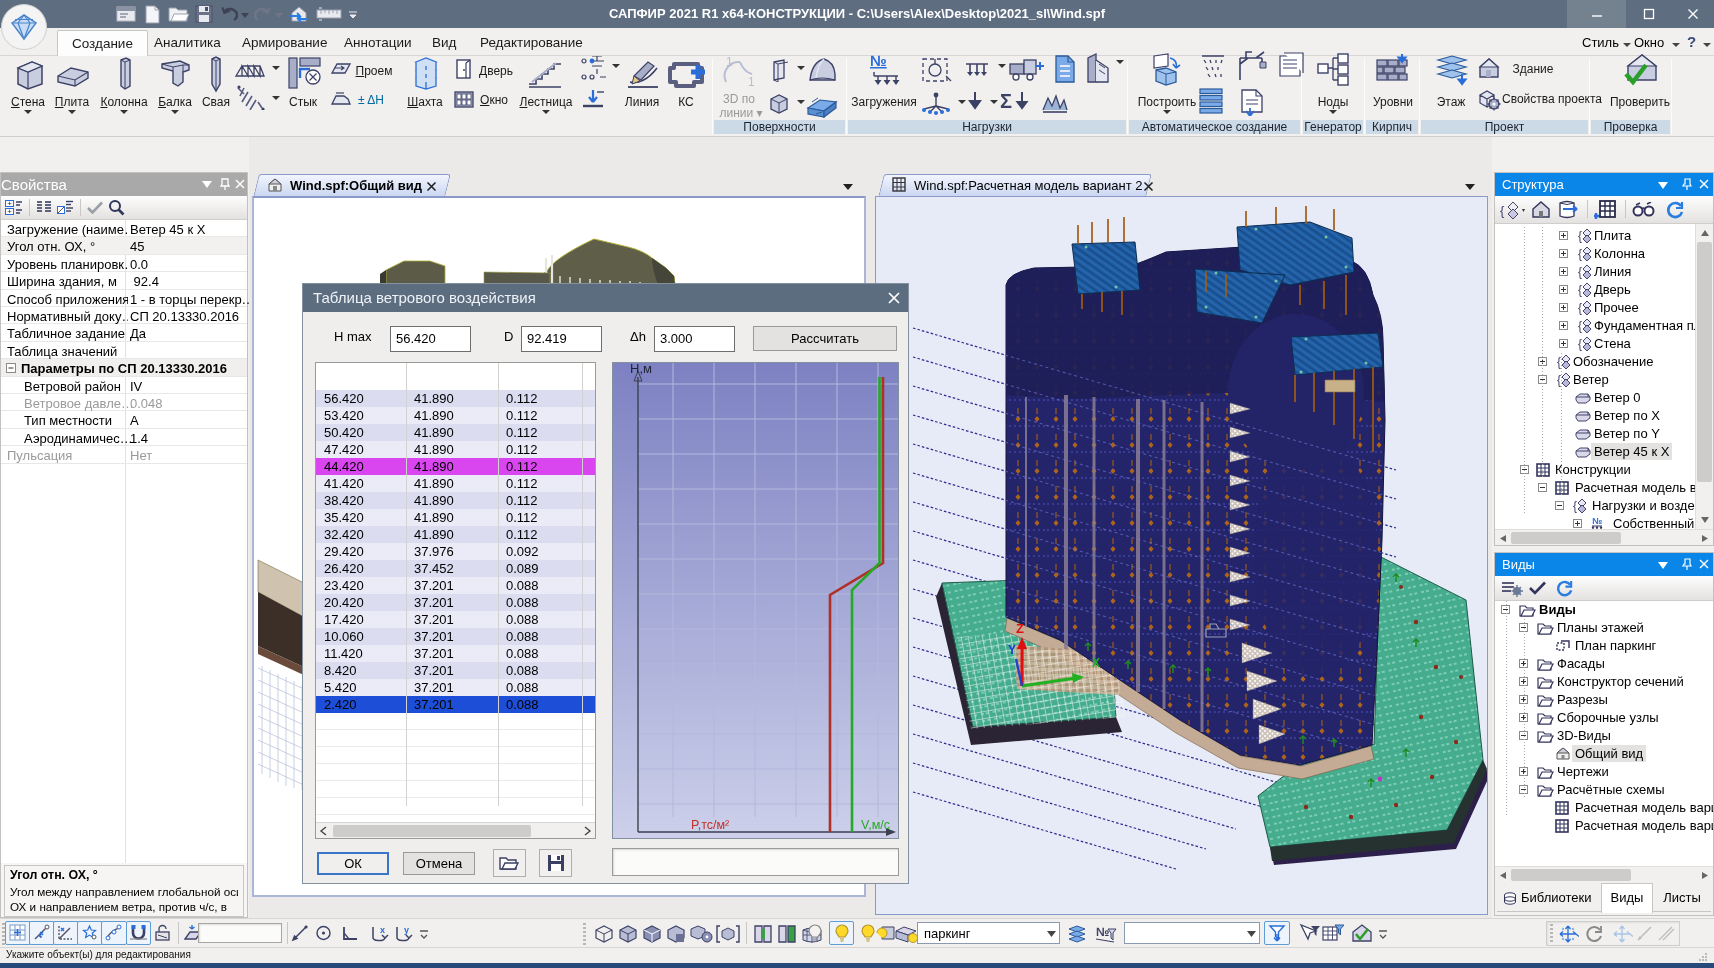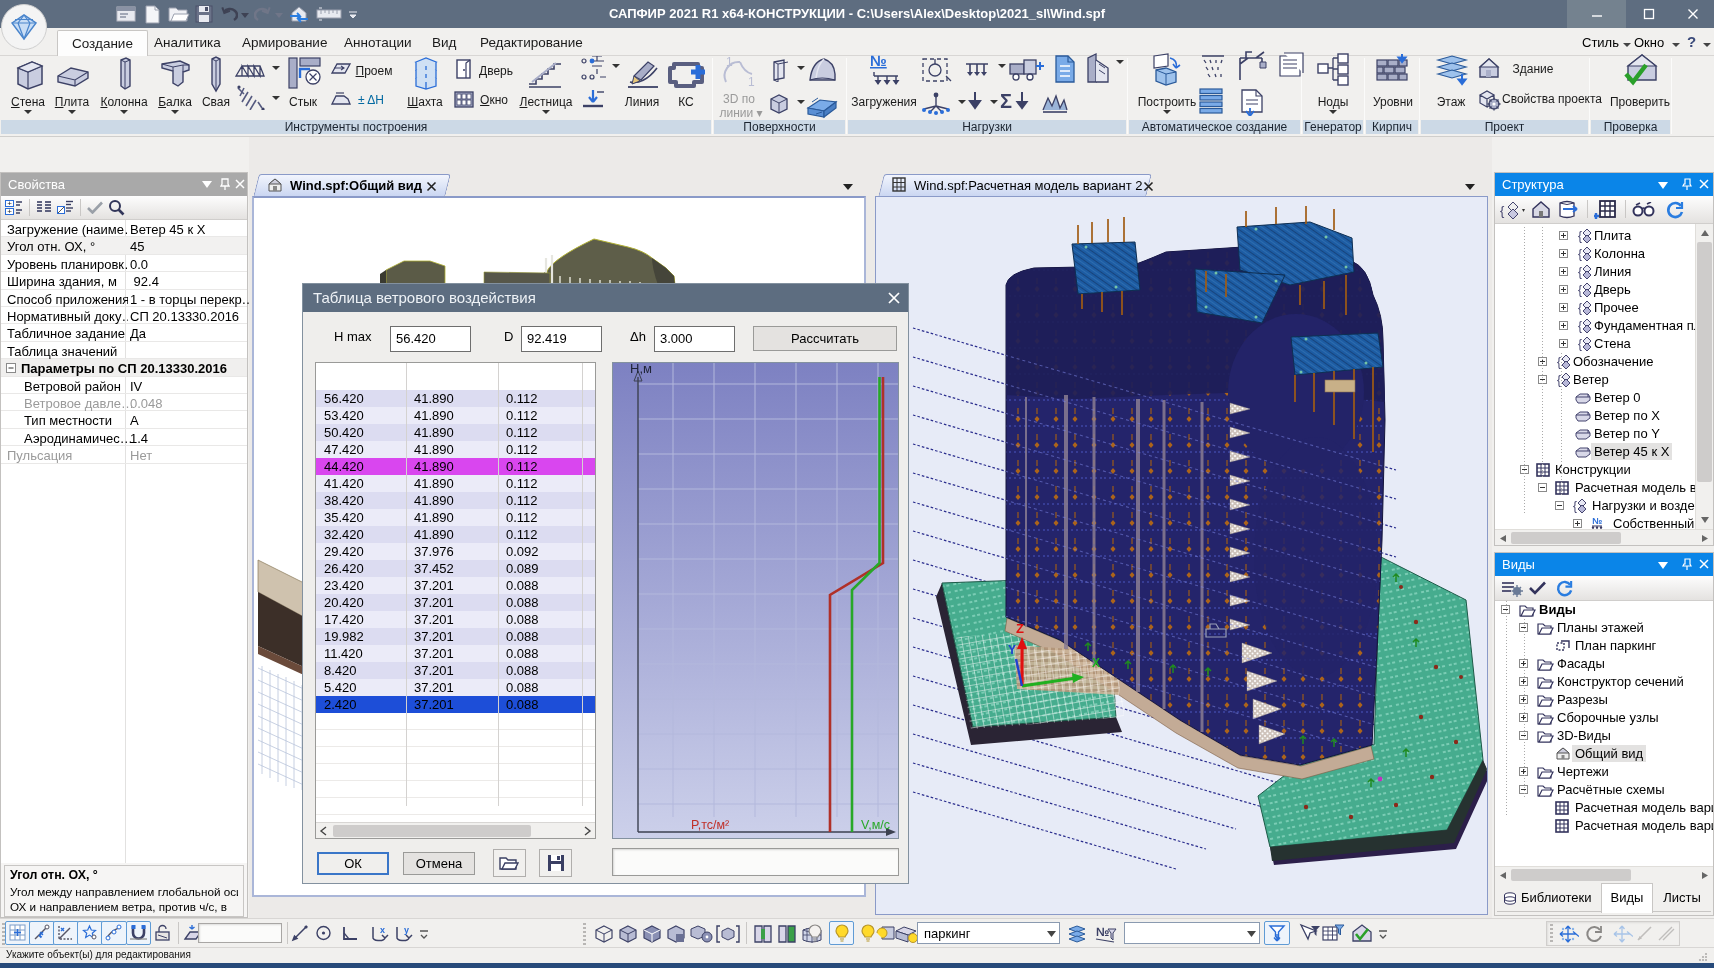--- a/index.html
+++ b/index.html
@@ -15,21 +15,21 @@
 .rtab { position:absolute; top:2px; height:26px; line-height:25px; padding:0 14px; color:#1a1a1a; font-size:13.5px; }
 .rtab.active { background:#fdfdfd; border:1px solid #c8c6c4; border-bottom:none; border-radius:2px 2px 0 0; }
 
 #ribbon { position:absolute; left:0; top:56px; width:1714px; height:81px; background:#f1f0ee; border-bottom:1px solid #cfcecc; }
 .rgroup-label { position:absolute; top:64px; height:14px; background:#ccd9e6; color:#1b2430; font-size:12px; text-align:center; line-height:14px; }
 .rsep { position:absolute; top:2px; height:76px; width:1px; background:#d2d0ce; border-right:1px solid #fbfbfa; }
 .rbtn-label { position:absolute; font-size:12px; color:#1a1a1a; text-align:center; white-space:nowrap; }
 .dn { position:absolute; width:0; height:0; border-left:4px solid transparent; border-right:4px solid transparent; border-top:4px solid #333; }
 
 .panel { position:absolute; background:#f6f5f4; border:1px solid #c3c1bf; }
-.phead-gray { position:absolute; left:0; top:0; right:0; height:23px; background:#a9a9a9; color:#fff; line-height:23px; padding-left:7px; font-size:13px; }
+.phead-gray { position:absolute; left:0; top:0; right:0; height:23px; background:#a9a9a9; color:#fff; line-height:23px; font-size:15px; }
 .phead-blue { position:absolute; left:0; top:0; right:0; height:23px; background:#0a85e8; color:#fff; line-height:23px; padding-left:7px; font-size:13px; }
 .phico { position:absolute; top:0; height:23px; color:#fff; text-align:center; }
 
 #bottombar { position:absolute; left:0; top:918px; width:1714px; height:29px; background:#f1f0ee; border-top:1px solid #d8d6d4; }
 #statusbar { position:absolute; left:0; top:947px; width:1714px; height:16px; background:#f1f0ee; border-top:1px solid #d8d6d4; font-size:10px; color:#111; }
 #bottomstrip { position:absolute; left:0; top:963px; width:1714px; height:5px; background:#274a7a; }
 .tbtn { position:absolute; width:26px; height:24px; border:1px solid #5f9bd5; background:#eef4fb; border-radius:2px; }
 
 #mdi { position:absolute; left:249px; top:137px; width:1243px; height:781px; background:#eceae8; }
 
@@ -129,21 +129,20 @@
 
 <div id="ribbon">
   <div class="rsep" style="left:712px;"></div>
   <div class="rsep" style="left:846px;"></div>
   <div class="rsep" style="left:1127px;"></div>
   <div class="rsep" style="left:1301px;"></div>
   <div class="rsep" style="left:1364px;"></div>
   <div class="rsep" style="left:1419px;"></div>
   <div class="rsep" style="left:1589px;"></div>
   <div class="rsep" style="left:1671px;"></div>
-  <div class="rgroup-label" style="left:1px;width:710px;">Инструменты построения</div>
   <div class="rgroup-label" style="left:714px;width:131px;">Поверхности</div>
   <div class="rgroup-label" style="left:848px;width:278px;">Нагрузки</div>
   <div class="rgroup-label" style="left:1129px;width:171px;">Автоматическое создание</div>
   <div class="rgroup-label" style="left:1303px;width:60px;">Генератор</div>
   <div class="rgroup-label" style="left:1366px;width:52px;">Кирпич</div>
   <div class="rgroup-label" style="left:1421px;width:167px;">Проект</div>
   <div class="rgroup-label" style="left:1591px;width:79px;">Проверка</div>
   <div id="ribbon-icons" style="position:absolute;left:0;top:-56px;width:1714px;height:137px;">
       <svg class="abs" style="left:12px;top:58px;" width="34" height="32" viewBox="0 0 34 32">
         <path d="M6 10 L20 4 L30 8 L30 26 L16 31 L6 26 Z" fill="#c9cde0" stroke="#3c4166" stroke-width="1.5"></path>
@@ -931,21 +930,21 @@
           <span class="abs" style="left:8px;top:1px;">20.420</span>
           <span class="abs" style="left:98px;top:1px;">37.201</span>
           <span class="abs" style="left:190px;top:1px;">0.088</span>
         </div>
       <div class="abs" style="left:0;top:248px;width:279px;height:17px;background:#ebebf8;">
           <span class="abs" style="left:8px;top:1px;">17.420</span>
           <span class="abs" style="left:98px;top:1px;">37.201</span>
           <span class="abs" style="left:190px;top:1px;">0.088</span>
         </div>
       <div class="abs" style="left:0;top:265px;width:279px;height:17px;background:#dcdcf1;">
-          <span class="abs" style="left:8px;top:1px;">19.982</span>
+          <span class="abs" style="left:8px;top:1px;">10.060</span>
           <span class="abs" style="left:98px;top:1px;">37.201</span>
           <span class="abs" style="left:190px;top:1px;">0.088</span>
         </div>
       <div class="abs" style="left:0;top:282px;width:279px;height:17px;background:#ebebf8;">
           <span class="abs" style="left:8px;top:1px;">11.420</span>
           <span class="abs" style="left:98px;top:1px;">37.201</span>
           <span class="abs" style="left:190px;top:1px;">0.088</span>
         </div>
       <div class="abs" style="left:0;top:299px;width:279px;height:17px;background:#dcdcf1;">
           <span class="abs" style="left:8px;top:1px;">8.420</span>

